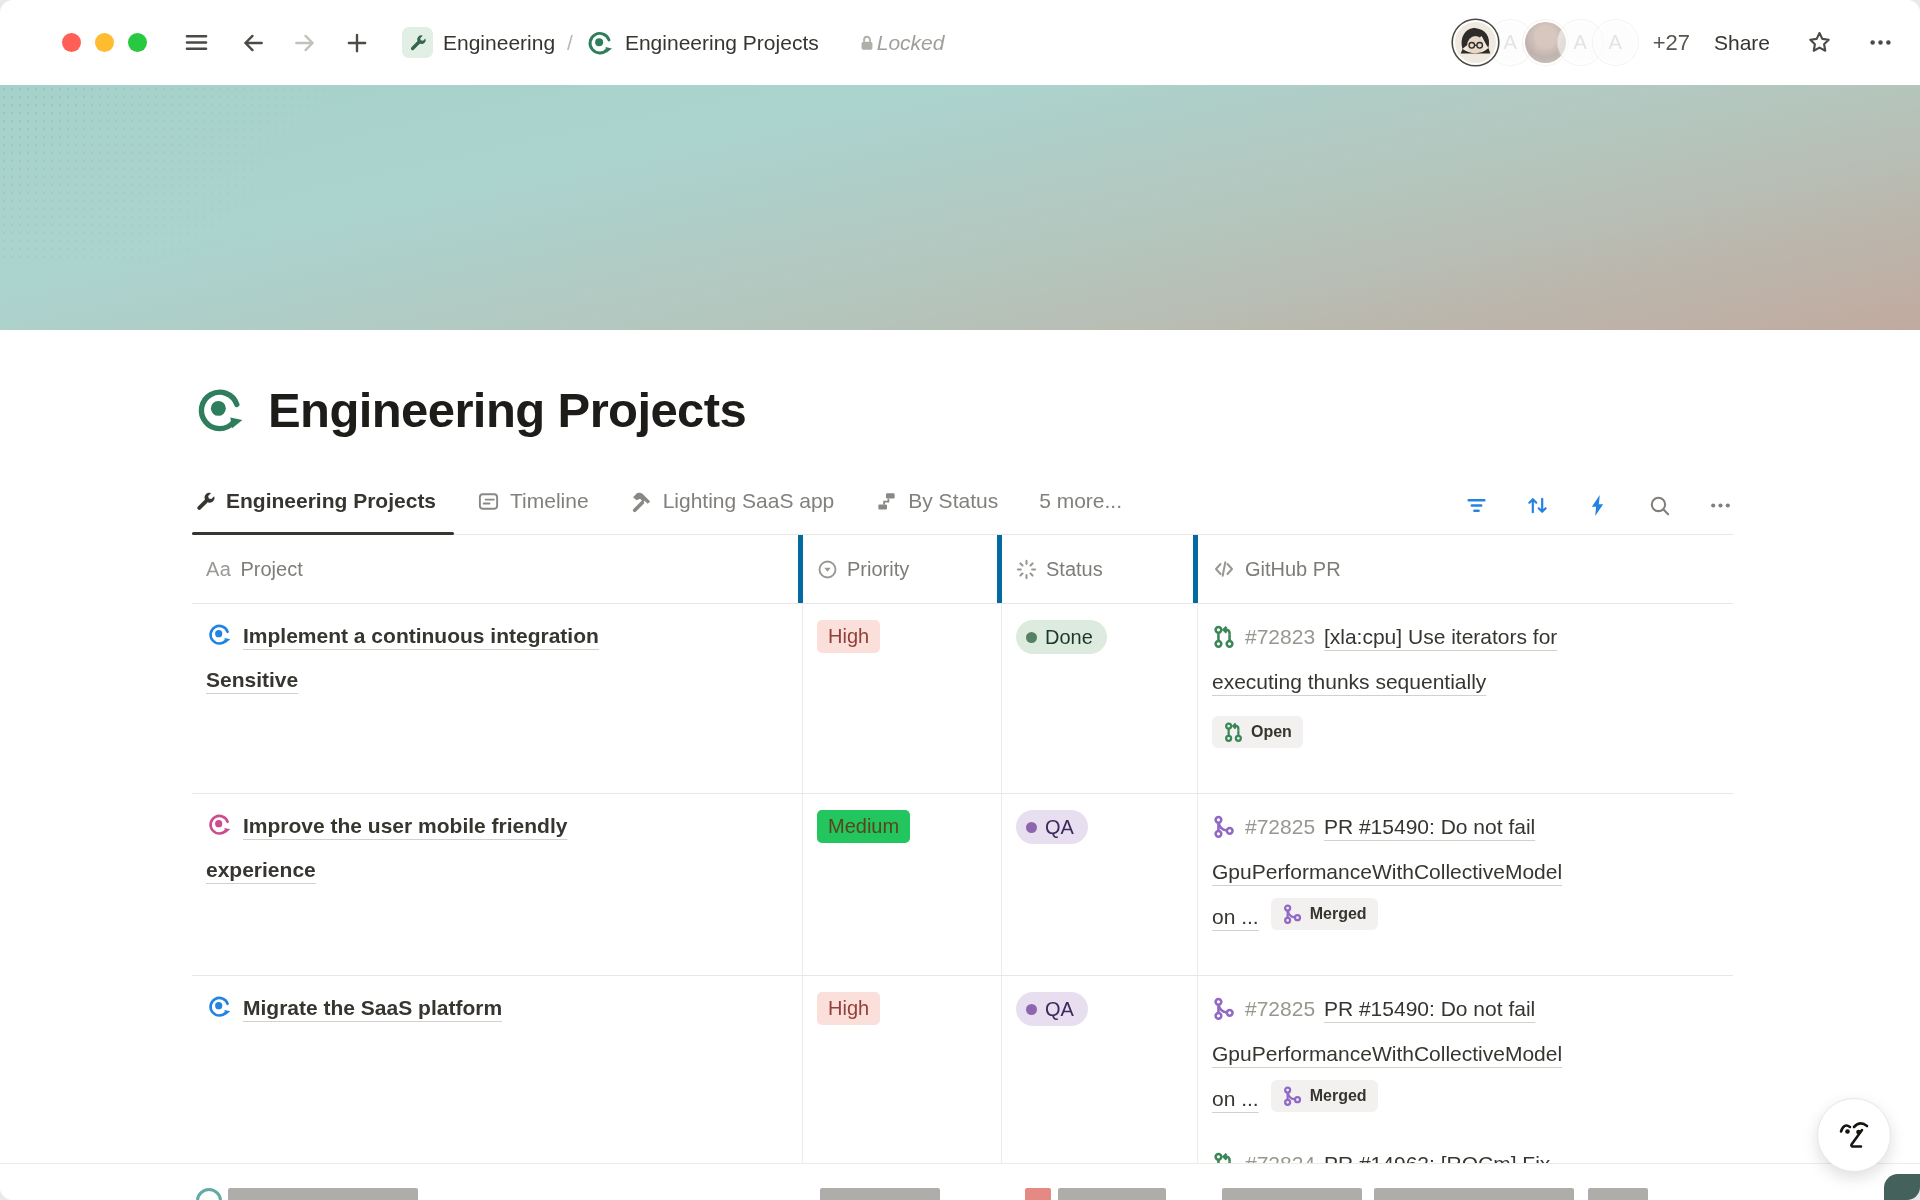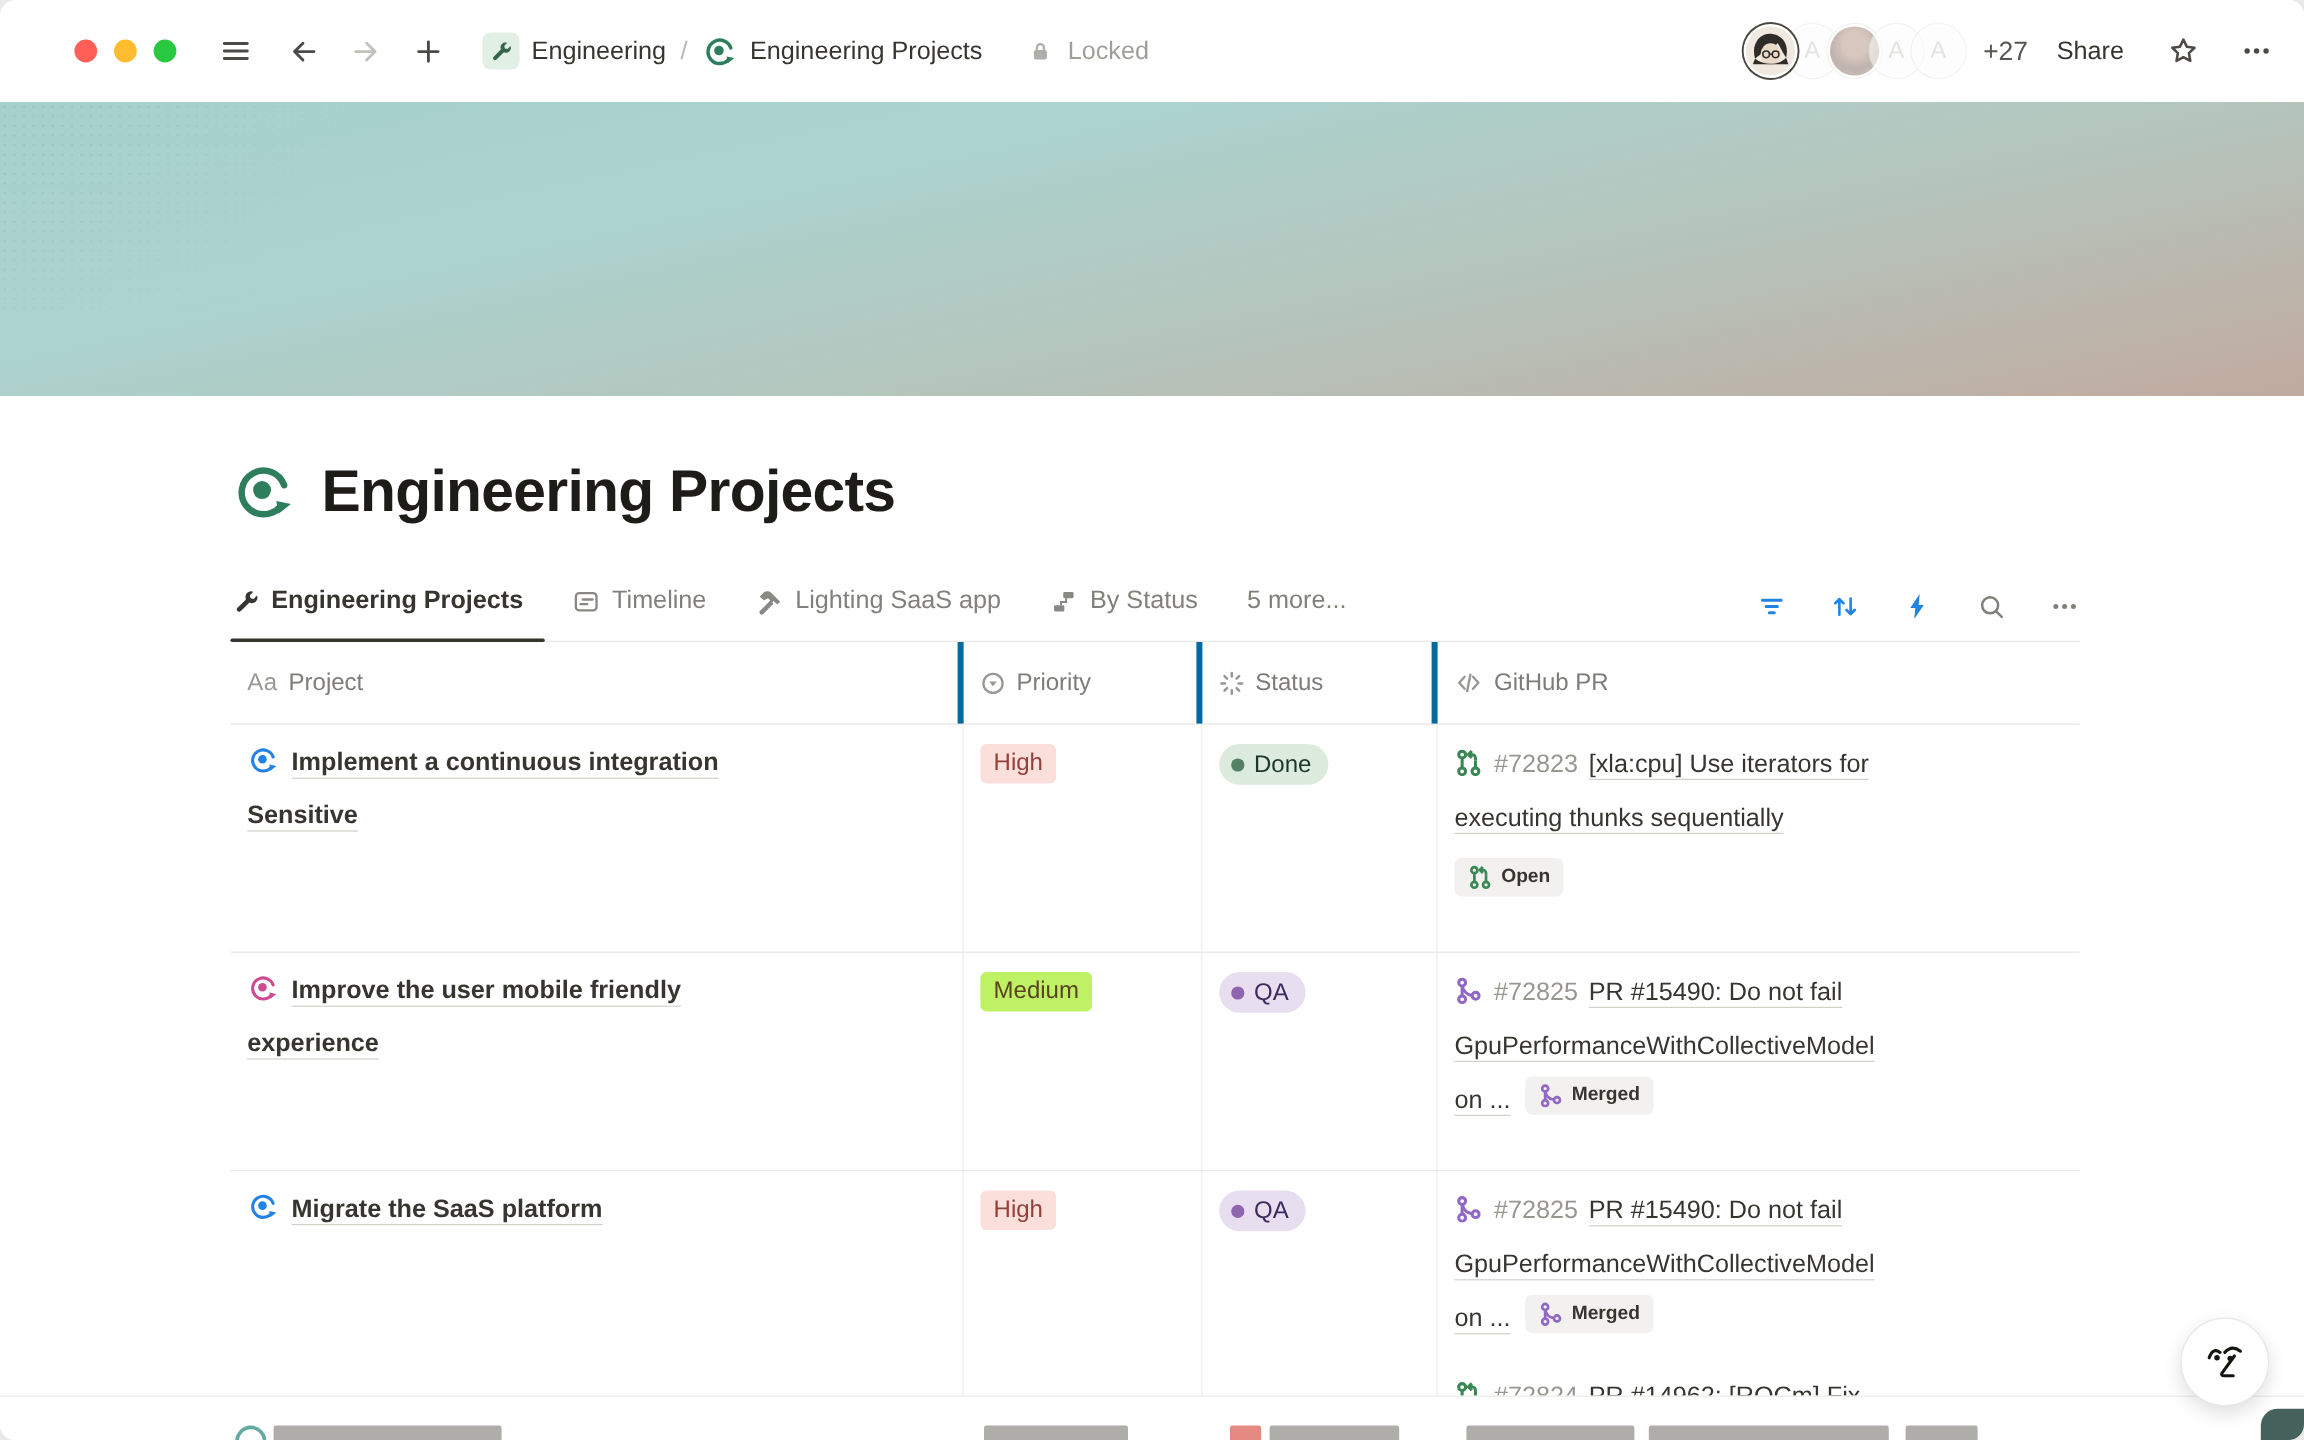--- a/index.html
+++ b/index.html
@@ -11,21 +11,21 @@
   .traffic{display:flex;gap:14px;margin-right:36px;}
   .tl{width:19px;height:19px;border-radius:50%;}
   .tl.red{background:#ff5f57}.tl.yellow{background:#febc2e}.tl.green{background:#28c840}
   .navic{color:#4c4a46;display:flex;align-items:center;}
   .navic.dis{color:#c3c1bc}
   .mll{margin-left:30px}.ml{margin-left:26px}
   .crumb{display:flex;align-items:center;margin-left:32px;gap:10px;}
   .wrench-chip{width:31px;height:31px;border-radius:7px;background:#e1efe4;display:flex;align-items:center;justify-content:center;color:#35664c;}
   .crumb-sep{color:#b9b7b2;margin:0 2px;}
   .cycle-green{color:#2e7d5c}
-  .locked{display:flex;align-items:center;gap:13px;margin-left:38px;color:#a09e99;}
+  .locked{display:flex;align-items:center;gap:0;margin-left:38px;color:#a09e99;font-style:italic;}
   .locked .ic{color:#b0aea9}
   .spacer{flex:1}
   .avatars{display:flex;align-items:center;}
   .av{width:41px;height:41px;border-radius:50%;border:2px solid #fff;display:flex;align-items:center;justify-content:center;background:#fdfdfc;font-size:20px;color:#cfcdc9;box-shadow:0 0 0 1px #ebe9e6;}
   .av+.av{margin-left:-10px}
   .av.first{background:#efe9e0;box-shadow:0 0 0 1.6px #4a4843;z-index:3;}
   .av.ghost{opacity:.55}
   .av .photo{width:100%;height:100%;border-radius:50%;background:radial-gradient(circle at 50% 36%,#b79b8c 0 30%,#8d766d 62%,#a9988e);}
   .morecount{margin-left:15px;color:#57554f;font-size:22px;}
   .share{margin-left:24px;color:#373530;}
@@ -393,21 +393,21 @@
                   </svg>
                   <span>Open</span>
                 </span></div></div>
           </div>
         </div>
         <div class="trow r2">
           <div class="cell bdr c-project"><span class="proj-link"><svg class="ic cycle-ic" width="27" height="27" style="color: rgb(205, 75, 142);">
                 <use href="#i-cycle"></use>
               </svg><span class="u-text">Improve the user mobile friendly
 experience</span></span></div>
-          <div class="cell bdr c-priority"><span class="tag" style="background: #bef264; color: rgb(92, 67, 32);">Medium</span></div>
+          <div class="cell bdr c-priority"><span class="tag" style="background: #22c55e; color: rgb(92, 67, 32);">Medium</span></div>
           <div class="cell bdr c-status"><span class="pill" style="background: rgb(231, 222, 240); color: rgb(60, 42, 92);">
               <span class="dot" style="background: rgb(144, 101, 176);"></span>
               <span>QA</span>
             </span></div>
           <div class="cell c-pr">
             <div class="pr-entry"><svg class="ic pr-ic" width="24" height="24" style="color: rgb(145, 104, 197);">
                 <use href="#i-merge"></use>
               </svg><span class="pr-num">#72825 </span><span class="u-text pr-title">PR #15490: Do not fail
 GpuPerformanceWithCollectiveModel
 on ...</span><span class="chip-inline"><span class="chip">

